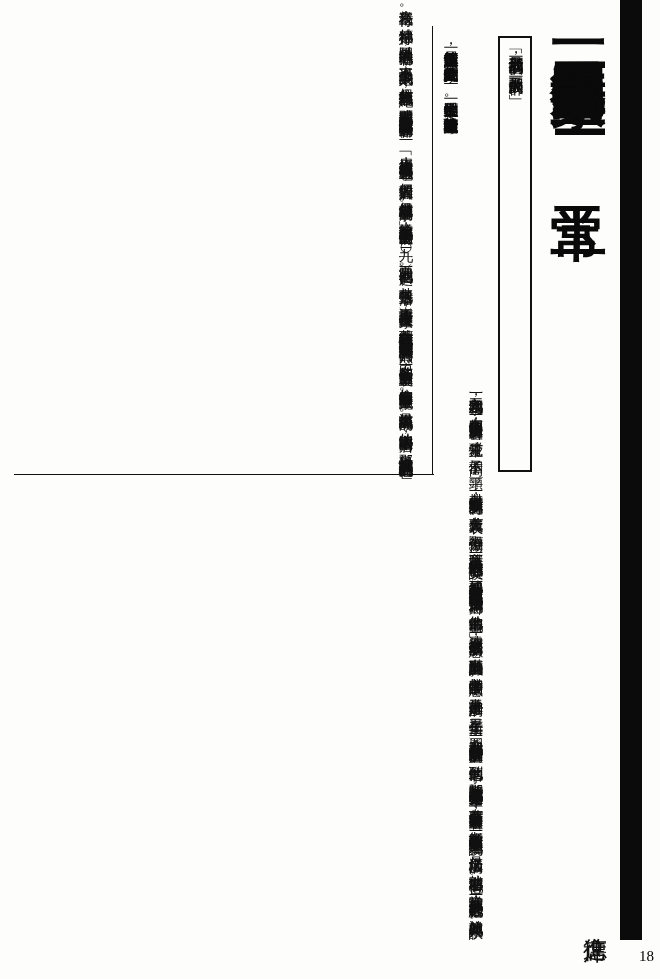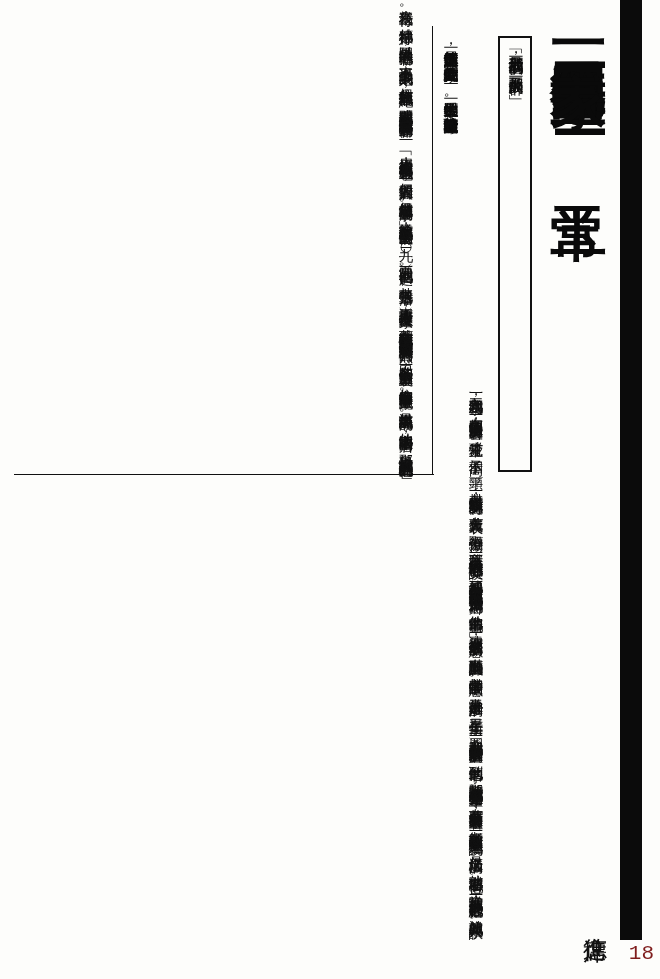--- a/index.html
+++ b/index.html
@@ -147,23 +147,23 @@
     background: #111;
   }
   .rule-v1 { left: 432px; top: 26px; width: 1px; height: 448px; }
   .rule-h1 { left: 14px; top: 474px; width: 420px; height: 1px; }
 
   
   .page-number {
     position: absolute;
     right: 6px;
     bottom: 14px;
-    font-family: Liberation Mono, monospace;
-    font-size: 21px;
-    color: #7f1d1d;
+    font-family: Liberation Serif, serif;
+    font-size: 15px;
+    color: #000000;
   }
 </style>
 </head>
 <body>
 
 <div class="page">
 
   <div class="spine-bar"></div>
 
   <div class="headline">一生沉沒在巴黎的中國老畫家——常玉</div>

